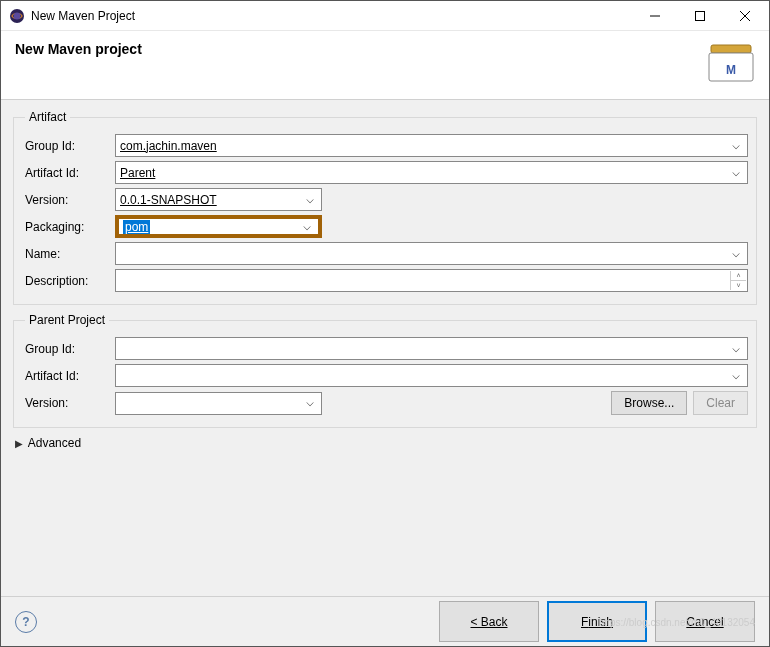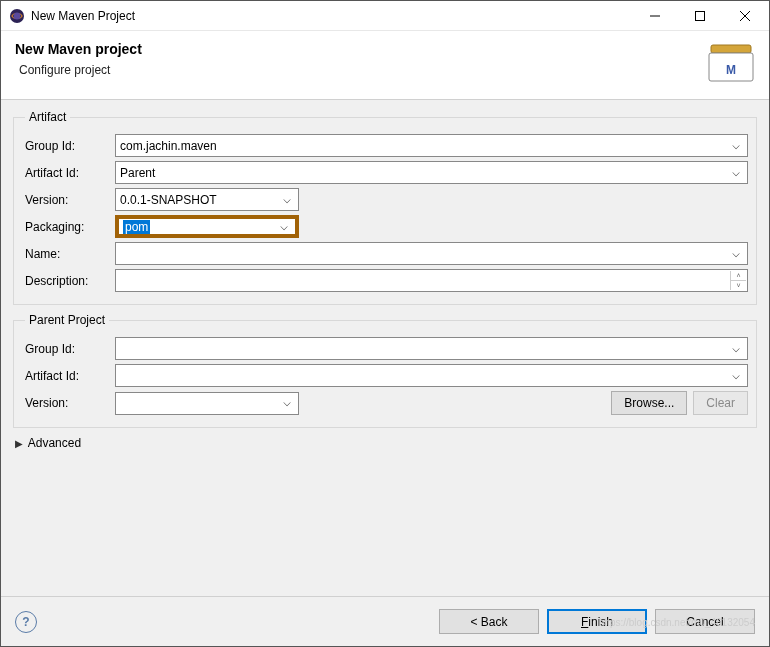--- a/index.html
+++ b/index.html
@@ -18,40 +18,40 @@
 
 .body { background: #f0f0f0; padding: 10px 12px 0 12px; height: 503px; }
 
 fieldset { border: 1px solid #d8d8d8; border-radius: 0; padding: 6px 8px 8px 11px; margin-bottom: 8px; }
 legend { padding: 0 4px; color: #000; }
 
 .row { display: flex; align-items: center; margin: 4px 0; gap: 6px; }
 .row label { width: 84px; color: #000; }
 .combo, .textin { height: 23px; border: 1px solid #888; background: #fff; padding: 0 4px; display: flex; align-items: center; position: relative; }
 .combo { flex: 1; }
-.combo.short { flex: none; width: 184px; }
-.combo .val { flex: 1; }
+.combo.short { flex: none; width: 207px; }
+.combo .val { flex: 1; text-decoration: underline; }
 .chev { width: 14px; text-align: center; color: #333; font-size: 10px; }
 .combo.focus { border: 4px solid #a16207; }
 .combo.focus .val { background: #0078d7; color: #fff; padding: 0 2px; display: inline-block; }
 .desc { flex: 1; height: 23px; border: 1px solid #888; background: #fff; position: relative; }
 .spinner { position: absolute; right: 1px; top: 1px; bottom: 1px; width: 16px; display: flex; flex-direction: column; }
 .spinner .sp { flex: 1; display: flex; align-items: center; justify-content: center; font-size: 7px; color: #666; border-left: 1px solid #ccc; }
 .spinner .sp:first-child { border-bottom: 1px solid #ccc; }
 
 .btn { height: 24px; padding: 0 12px; background: #e1e1e1; border: 1px solid #adadad; display: inline-flex; align-items: center; justify-content: center; }
 .btn.disabled { color: #8a8a8a; border-color: #c8c8c8; background: #e8e8e8; }
 
 .advanced { display: flex; align-items: center; gap: 5px; margin: 8px 2px; }
 .tri { font-size: 10px; color: #333; }
 
 .footer { position: absolute; bottom: 0; left: 0; right: 0; height: 50px; background: #f0f0f0; border-top: 1px solid #d0d0d0; display: flex; align-items: center; padding: 0 14px; gap: 8px; }
 .footer .help { width: 22px; height: 22px; border: 1.5px solid #5a7ca8; border-radius: 50%; display: flex; align-items: center; justify-content: center; color: #5a7ca8; font-weight: bold; font-size: 13px; }
 .footer .spacer { flex: 1; }
-.fbtn { width: 100px; height: 25px; background: #e1e1e1; border: 1px solid #adadad; display: inline-flex; align-items: center; justify-content: center; }
+.fbtn { width: 100px; height: 41px; background: #e1e1e1; border: 1px solid #adadad; display: inline-flex; align-items: center; justify-content: center; text-decoration: underline; }
 .fbtn.def { border: 2px solid #0078d7; background: #e1e1e1; }
 .fbtn.disabled { color: #8a8a8a; }
 .ul { text-decoration: underline; }
 
 .watermark { position: absolute; bottom: 18px; right: 14px; color: #ccc; font-size: 10px; pointer-events: none; margin-top: 38px; }
 </style>
 </head>
 <body>
 
 <div class="titlebar">
@@ -75,21 +75,20 @@
       <svg width="10" height="10">
         <line x1="0" y1="0" x2="10" y2="10" stroke="#000"></line>
         <line x1="10" y1="0" x2="0" y2="10" stroke="#000"></line>
       </svg>
     </div>
 </div>
 
 <div class="header">
   <div class="hleft">
     <h1>New Maven project</h1>
-    <div class="subtitle">Configure project</div>
   </div>
   <svg class="hicon" viewBox="0 0 48 44">
     <rect x="4" y="4" width="40" height="8" rx="2" fill="#d4a53a" stroke="#a07820"></rect>
     <rect x="2" y="12" width="44" height="28" rx="2" fill="#fff" stroke="#888"></rect>
     <text x="24" y="33" text-anchor="middle" font-size="20" font-weight="bold" fill="#3a5aa8" font-family="serif">M</text>
   </svg>
 </div>
 
 <div class="body">
 

